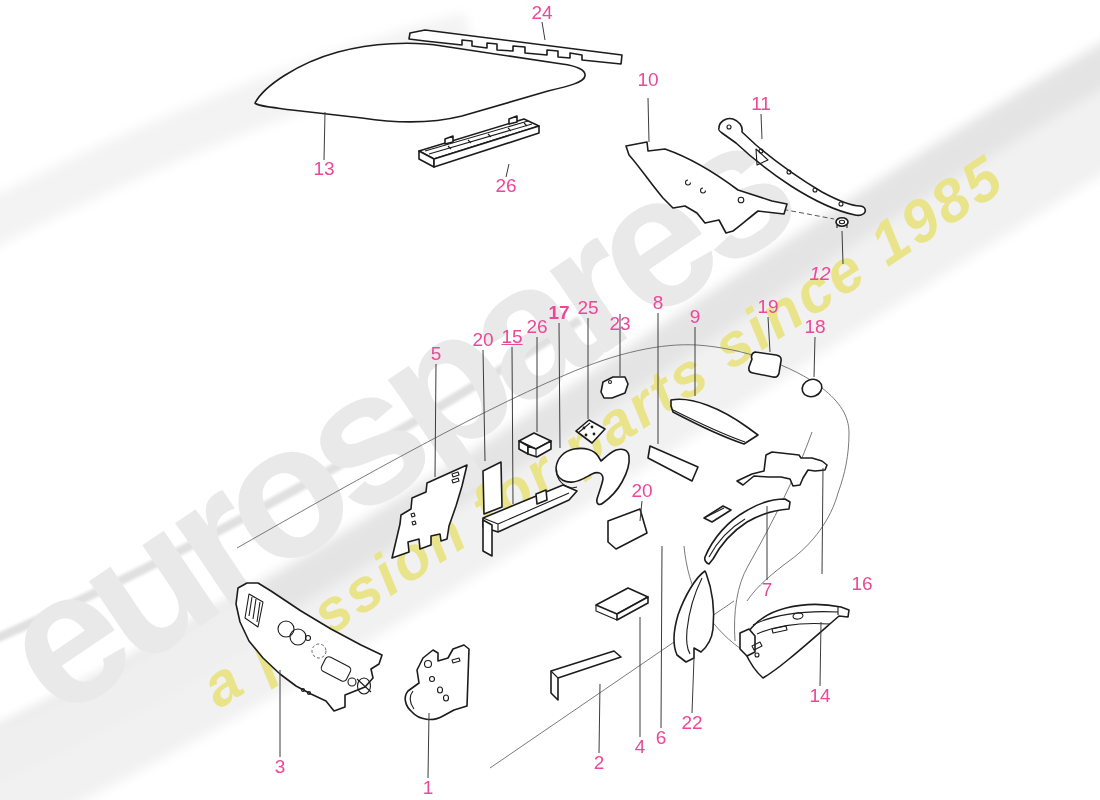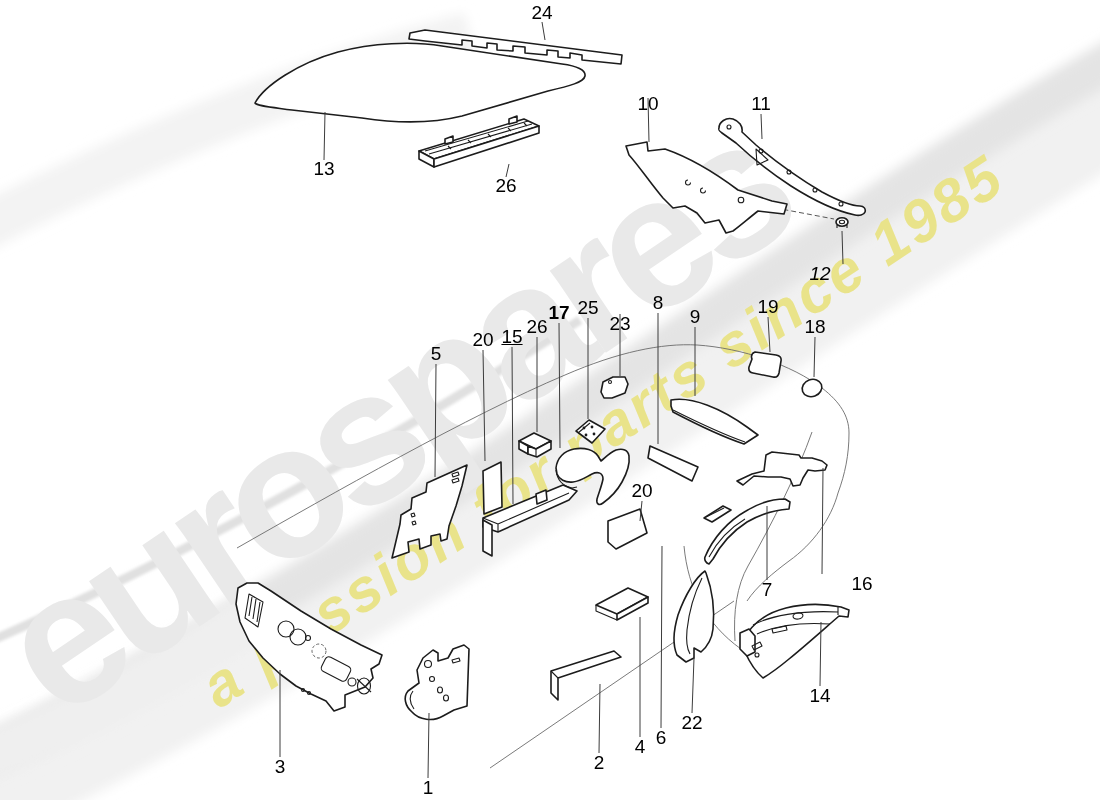--- a/index.html
+++ b/index.html
@@ -21,21 +21,21 @@
   }
   .part   { fill:#ffffff; stroke:#1c1c1c; stroke-width:1.6; stroke-linejoin:round; }
   .detail { fill:none; stroke:#1c1c1c; stroke-width:1.1; stroke-linejoin:round; }
   .fdot   { fill:#1c1c1c; stroke:none; }
   .thin   { fill:none; stroke:#6b6b6b; stroke-width:0.9; }
   .dash   { fill:none; stroke:#444444; stroke-width:0.9; stroke-dasharray:5 3; }
   .dashc  { fill:none; stroke:#666666; stroke-width:1; stroke-dasharray:3 2; }
   .co-line { stroke:#3c3c3c; stroke-width:1; }
   .co {
     position:absolute; transform:translate(-50%,-50%); font-size:19px;
-    color:#000000; cursor:pointer; user-select:none;
+    color:#ec4899; cursor:pointer; user-select:none;
   }
 </style>
 </head>
 <body>
 
 <div class="stage">
 
   <svg viewBox="0 0 1100 800" aria-hidden="true">
     <defs>
       <filter id="b1" x="-20%" y="-20%" width="140%" height="140%">
@@ -245,21 +245,21 @@
         <line x1="767" y1="580" x2="767" y2="506" class="co-line"></line>
         <line x1="822" y1="574" x2="823" y2="468" class="co-line"></line>
         <line x1="820" y1="686" x2="821" y2="622" class="co-line"></line>
       </g>
   </svg>
 
   <div>
       <div class="co" style="left: 542px; top: 13px;">24</div>
       <div class="co" style="left: 324px; top: 169px;">13</div>
       <div class="co" style="left: 506px; top: 186px;">26</div>
-      <div class="co" style="left: 648px; top: 104px;">10</div>
+      <div class="co" style="left: 648px; top: 80px;">10</div>
       <div class="co" style="left: 761px; top: 104px;">11</div>
       <div class="co" style="left: 820px; top: 274px; font-style: italic;">12</div>
       <div class="co" style="left: 436px; top: 354px;">5</div>
       <div class="co" style="left: 483px; top: 340px;">20</div>
       <div class="co" style="left: 512px; top: 337px; text-decoration: underline;">15</div>
       <div class="co" style="left: 537px; top: 327px;">26</div>
       <div class="co" style="left: 559px; top: 313px; font-weight: bold;">17</div>
       <div class="co" style="left: 588px; top: 308px;">25</div>
       <div class="co" style="left: 620px; top: 304px; margin-top: 20px;">23</div>
       <div class="co" style="left: 658px; top: 303px;">8</div>

